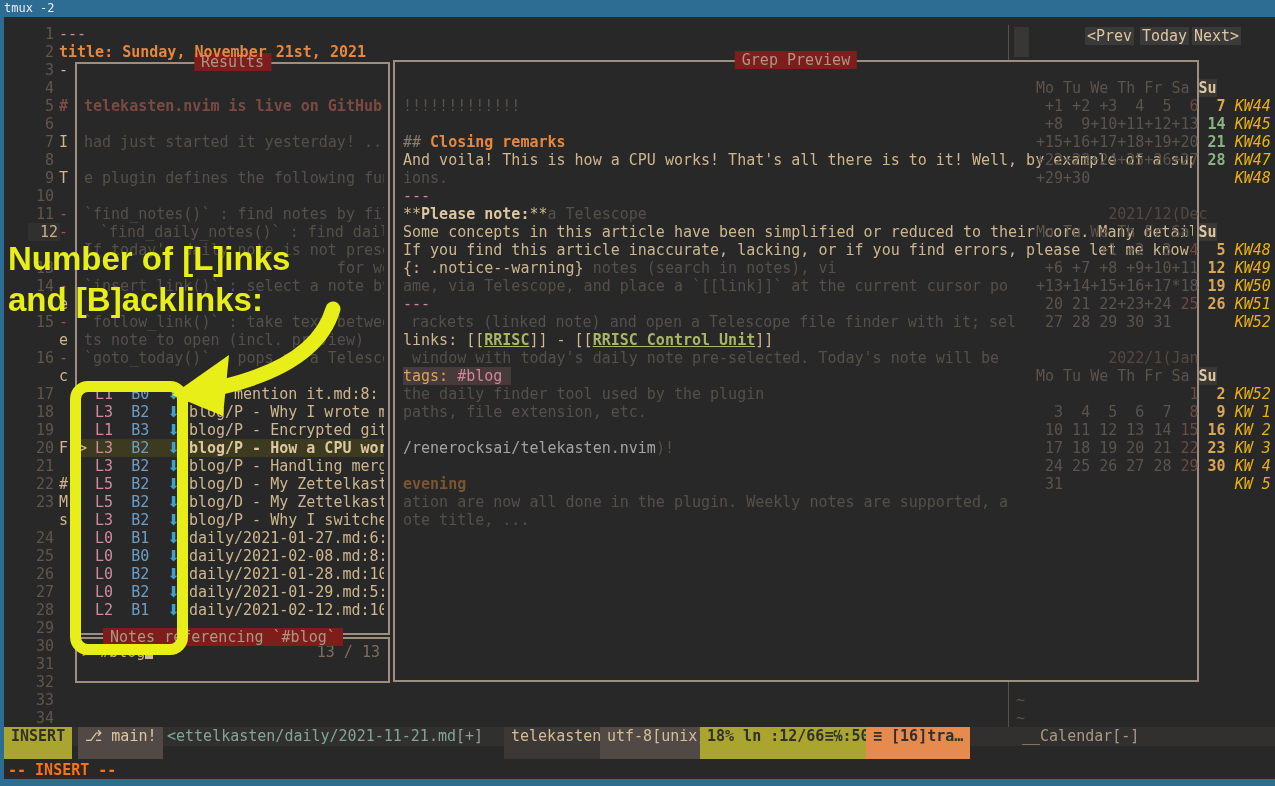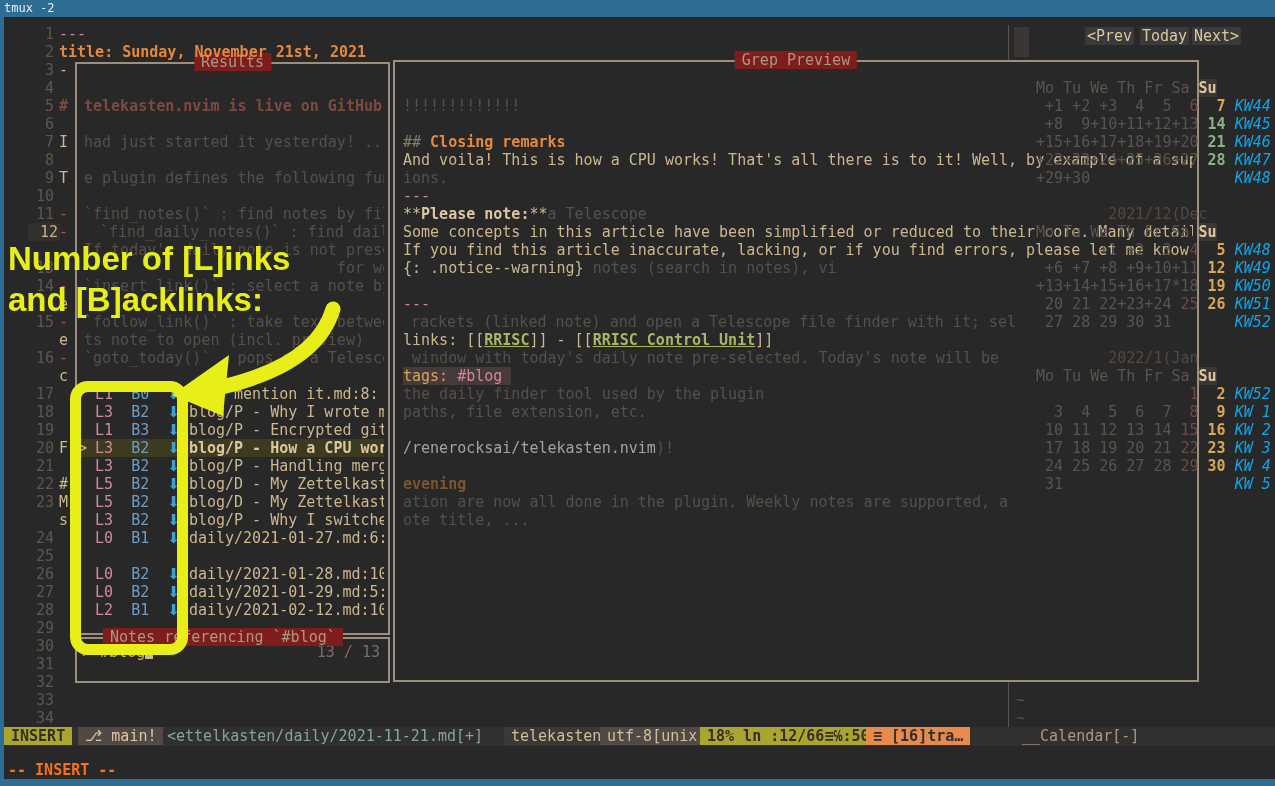--- a/index.html
+++ b/index.html
@@ -20,32 +20,32 @@
   .dimred{color:#7c4a42;font-weight:bold}.dimorange{color:#7a5532;font-weight:bold}
   .orange-b{color:#e5883f;font-weight:bold}
   .green-b{color:#a9b665;font-weight:bold;text-decoration:underline}
   .yellow{color:#d8a657}.hl-bg{background:#463a3a}
   .l-col{color:#d08aa0}.b-col{color:#6d9dc5}
   .arrow{color:#3f9fce;font-family:"DejaVu Sans",sans-serif;}
   .sel-bg{position:absolute;left:0;width:311px;height:18px;background:#3c3b20;}
   .sel-caret{position:absolute;left:1px;color:#d4be98;}
   .cal-wd{color:#5b544d}.cal-sa{color:#6e4a44}.cal-hdr{color:#55493f}
   .cal-or{color:#d8a657;font-weight:bold}.cal-teal{color:#89b482;font-weight:bold}
-  .cal-kw{color:#0ea5e9;font-style:italic}
+  .cal-kw{color:#eab308;font-style:italic}
   .cal-su-h{color:#ddc7a1;background:#3a3735;font-weight:bold}
   .panel{position:absolute;background:#282828;border:2px solid #9d8f7f;z-index:1;}
   .panel .ptitle{position:absolute;top:-11px;background:#7f1d1d;padding:0 7px;color:#a89984;z-index:5;white-space:pre;}
   .ptitle.center{left:50%;transform:translateX(-50%);}
   .clip{position:absolute;overflow:hidden;z-index:3;}
   .sep{position:absolute;left:1008px;top:8px;width:1px;height:702px;background:#5a5248;z-index:0;}
   .tilde{color:#5a524c;}
   .navbtn{position:absolute;top:10px;height:18px;background:#3a3a3a;color:#ddc7a1;padding:0 2px;z-index:2;cursor:default;}
   .cal-cursor{position:absolute;left:1014px;top:10px;width:15px;height:30px;background:#393735;z-index:0;}
   .statusline{position:absolute;left:0;top:710px;width:1275px;height:19px;background:#32302f;z-index:5;}
-  .statusline span{position:absolute;top:0;height:18px;line-height:19px;white-space:pre;padding:0 7px;}
+  .statusline span{position:absolute;top:0;height:32px;line-height:19px;white-space:pre;padding:0 7px;}
   .sl-insert{background:#a9a52e;color:#32302f;font-weight:bold;}
   .sl-branch{background:#504945;color:#ddc7a1;}
   .sl-file{color:#83a598;}
   .sl-plugin{background:#3c3836;color:#d4be98;}
   .sl-enc{background:#504945;color:#d4be98;}
   .sl-pos{background:#a9a52e;color:#32302f;font-weight:bold;}
   .sl-warn{background:#e78a4e;color:#32302f;font-weight:bold;}
   .cal-sl{position:absolute;left:1012px;top:710px;width:263px;height:19px;line-height:19px;background:#32302f;color:#a89984;padding-left:10px;z-index:5;white-space:pre;}
   .msgline{position:absolute;left:8px;top:744px;font-weight:bold;color:#f97316;z-index:5;white-space:pre;}
   .annot-text{position:absolute;left:8px;z-index:10;font-family:"Liberation Sans","DejaVu Sans",sans-serif;
@@ -103,34 +103,36 @@
         <div class="r" style="left: 9px; top: 378px; z-index: 3; cursor: default;"><span class=""> </span><span class="l-col">L3</span><span class="">  </span><span class="b-col">B2</span><span class="">  </span><span class="arrow">⬇</span><span class=""> </span><span class="beige">blog/P - Why I wrote m</span></div>
         <div class="r" style="left: 9px; top: 396px; z-index: 3; cursor: default;"><span class=""> </span><span class="l-col">L1</span><span class="">  </span><span class="b-col">B3</span><span class="">  </span><span class="arrow">⬇</span><span class=""> </span><span class="beige">blog/P - Encrypted git</span></div>
         <div class="sel-bg" style="top: 414px;"></div>
         <div class="r sel-caret" style="top: 414px;">&gt;</div>
         <div class="r" style="left: 9px; top: 414px; z-index: 3; cursor: default;"><span class=""> </span><span class="l-col">L3</span><span class="">  </span><span class="b-col">B2</span><span class="">  </span><span class="arrow">⬇</span><span class=""> </span><span class="beige-b">blog/P - How a CPU wor</span></div>
         <div class="r" style="left: 9px; top: 432px; z-index: 3; cursor: default;"><span class=""> </span><span class="l-col">L3</span><span class="">  </span><span class="b-col">B2</span><span class="">  </span><span class="arrow">⬇</span><span class=""> </span><span class="beige">blog/P - Handling merg</span></div>
         <div class="r" style="left: 9px; top: 450px; z-index: 3; cursor: default;"><span class=""> </span><span class="l-col">L5</span><span class="">  </span><span class="b-col">B2</span><span class="">  </span><span class="arrow">⬇</span><span class=""> </span><span class="beige">blog/D - My Zettelkast</span></div>
         <div class="r" style="left: 9px; top: 468px; z-index: 3; cursor: default;"><span class=""> </span><span class="l-col">L5</span><span class="">  </span><span class="b-col">B2</span><span class="">  </span><span class="arrow">⬇</span><span class=""> </span><span class="beige">blog/D - My Zettelkast</span></div>
         <div class="r" style="left: 9px; top: 486px; z-index: 3; cursor: default;"><span class=""> </span><span class="l-col">L3</span><span class="">  </span><span class="b-col">B2</span><span class="">  </span><span class="arrow">⬇</span><span class=""> </span><span class="beige">blog/P - Why I switche</span></div>
         <div class="r" style="left: 9px; top: 504px; z-index: 3; cursor: default;"><span class=""> </span><span class="l-col">L0</span><span class="">  </span><span class="b-col">B1</span><span class="">  </span><span class="arrow">⬇</span><span class=""> </span><span class="beige">daily/2021-01-27.md:6:</span></div>
+        <div class="r" style="left: 9px; top: 522px; z-index: 3; cursor: default;"><span class=""> </span><span class="l-col">L0</span><span class="">  </span><span class="b-col">B0</span><span class="">  </span><span class="arrow">⬇</span><span class=""> </span><span class="beige">daily/2021-02-08.md:8:</span></div>
         <div class="r" style="left: 9px; top: 540px; z-index: 3; cursor: default;"><span class=""> </span><span class="l-col">L0</span><span class="">  </span><span class="b-col">B2</span><span class="">  </span><span class="arrow">⬇</span><span class=""> </span><span class="beige">daily/2021-01-28.md:10</span></div>
         <div class="r" style="left: 9px; top: 558px; z-index: 3; cursor: default;"><span class=""> </span><span class="l-col">L0</span><span class="">  </span><span class="b-col">B2</span><span class="">  </span><span class="arrow">⬇</span><span class=""> </span><span class="beige">daily/2021-01-29.md:5:</span></div>
         <div class="r" style="left: 9px; top: 576px; z-index: 3; cursor: default;"><span class=""> </span><span class="l-col">L2</span><span class="">  </span><span class="b-col">B1</span><span class="">  </span><span class="arrow">⬇</span><span class=""> </span><span class="beige">daily/2021-02-12.md:10</span></div>
       </div>
     <div class="clip" id="prev-clip" style="left:395px;top:8px;width:798px;height:651px">
         <div class="r" style="left: 8px; top: 72px; z-index: 3;"><span class="dim">!!!!!!!!!!!!!</span></div>
         <div class="r" style="left: 8px; top: 108px; z-index: 3;"><span class="gray">## </span><span class="orange-b">Closing remarks</span></div>
         <div class="r" style="left: 8px; top: 126px; z-index: 3;"><span class="beige">And voila! This is how a CPU works! That's all there is to it! Well, by example of a sup</span></div>
         <div class="r" style="left: 8px; top: 144px; z-index: 3;"><span class="dim">ions.</span></div>
         <div class="r" style="left: 8px; top: 162px; z-index: 3;"><span class="pink">---</span></div>
         <div class="r" style="left: 8px; top: 180px; z-index: 3;"><span class="beige">**</span><span class="beige-b">Please note:</span><span class="beige">**</span><span class="dim">a Telescope</span></div>
         <div class="r" style="left: 8px; top: 198px; z-index: 3;"><span class="beige">Some concepts in this article have been simplified or reduced to their core. Many detail</span></div>
         <div class="r" style="left: 8px; top: 216px; z-index: 3;"><span class="beige">If you find this article inaccurate, lacking, or if you find errors, please let me know</span></div>
         <div class="r" style="left: 8px; top: 234px; z-index: 3;"><span class="beige">{: .notice--warning}</span><span class="dim"> notes (search in notes), vi</span></div>
+        <div class="r" style="left: 8px; top: 252px; z-index: 3;"><span class="dim">ame, via Telescope, and place a `[[link]]` at the current cursor po</span></div>
         <div class="r" style="left: 8px; top: 270px; z-index: 3;"><span class="pink">---</span></div>
         <div class="r" style="left: 16px; top: 288px; z-index: 3;"><span class="dim">rackets (linked note) and open a Telescope file finder with it; sel</span></div>
         <div class="r" style="left: 8px; top: 306px; z-index: 3;"><span class="beige">links: [[</span><span class="green-b">RRISC</span><span class="beige">]] - [[</span><span class="green-b">RRISC Control Unit</span><span class="beige">]]</span></div>
         <div class="r" style="left: 8px; top: 324px; z-index: 3;"><span class="dim"> window with today's daily note pre-selected. Today's note will be</span></div>
         <div class="r" style="left: 8px; top: 342px; z-index: 3;"><span class="yellow hl-bg">tags: </span><span class="pink hl-bg">#blog</span><span class="hl-bg"> </span></div>
         <div class="r" style="left: 8px; top: 360px; z-index: 3;"><span class="dim">the daily finder tool used by the plugin</span></div>
         <div class="r" style="left: 8px; top: 378px; z-index: 3;"><span class="dim">paths, file extension, etc.</span></div>
         <div class="r" style="left: 8px; top: 414px; z-index: 3;"><span class="dim-u">/renerocksai/telekasten.nvim</span><span class="dim">)!</span></div>
         <div class="r" style="left: 8px; top: 450px; z-index: 3;"><span class="dimorange">evening</span></div>
         <div class="r" style="left: 8px; top: 468px; z-index: 3;"><span class="dim">ation are now all done in the plugin. Weekly notes are supported, a</span></div>

